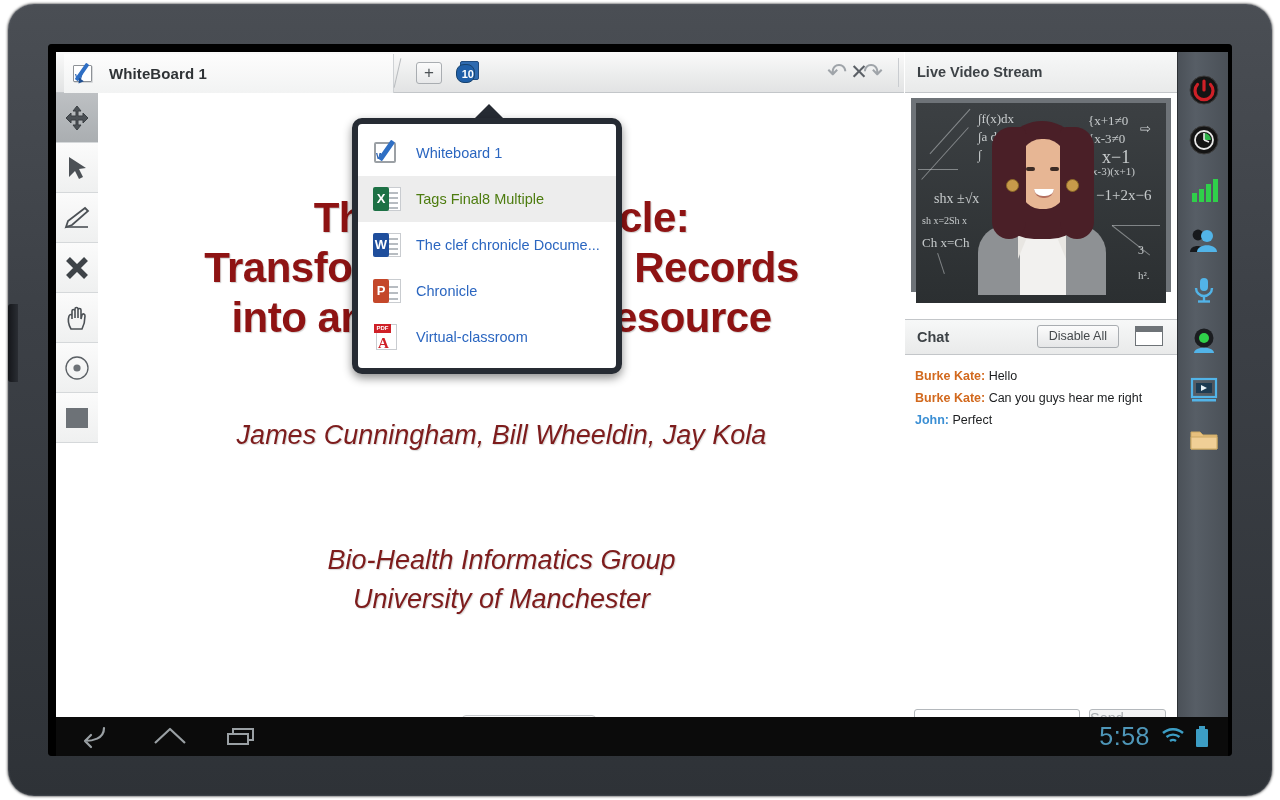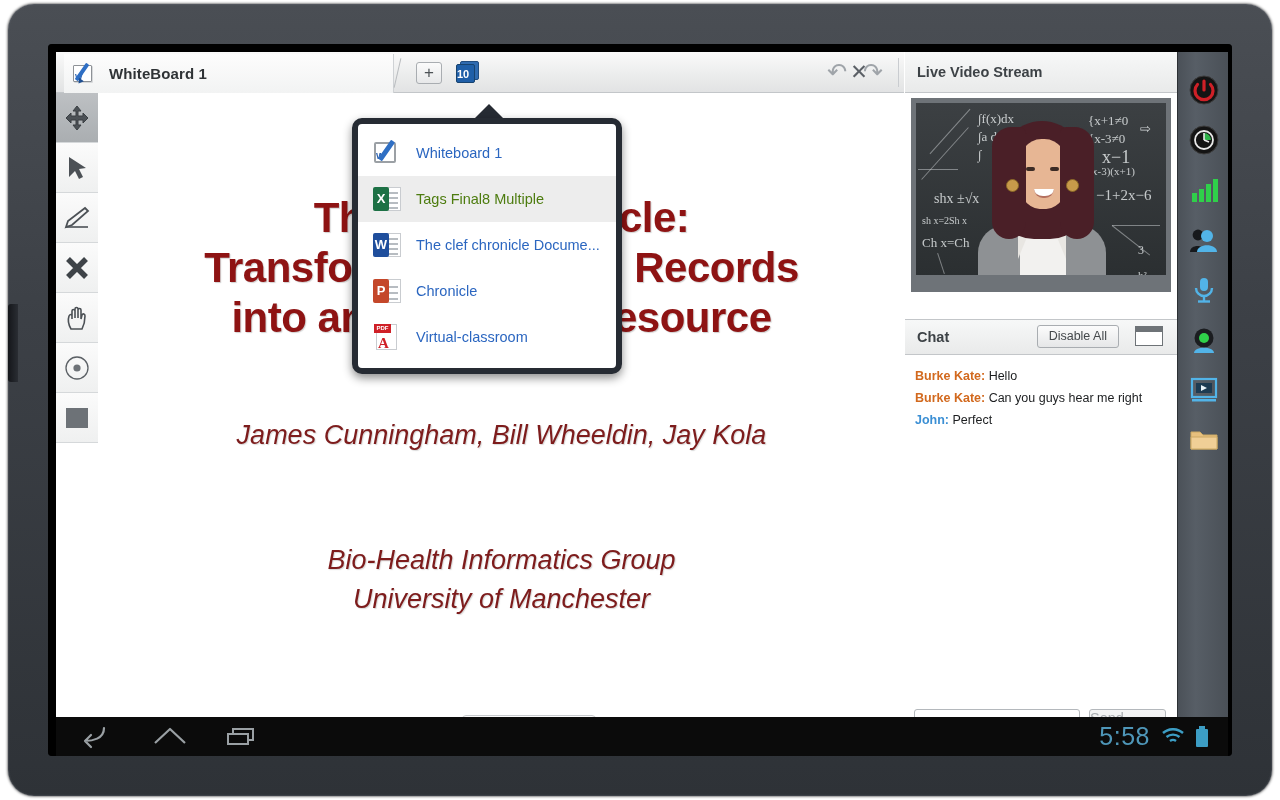--- a/index.html
+++ b/index.html
@@ -108,22 +108,22 @@
   #tabcount {
     position: absolute; left: 400px; top: 9px;
     width: 24px; height: 24px; cursor: pointer;
   }
   #tabcount .stack-b {
     position:absolute; left:4px; top:0px; width:19px; height:19px;
     background:#2f6bb0; border:1px solid #214d80; border-radius:2px;
   }
   #tabcount .stack-f {
     position:absolute; left:0px; top:3px; width:19px; height:19px;
-    background:#1f5fa8; border:1px solid #17436f; border-radius:2px;
-    color:#fff; font-size:11px; font-weight:bold; text-align:left; line-height:18px;
+    background:#1f5fa8; border:1px solid #17436f; border-radius:8px;
+    color:#fff; font-size:11px; font-weight:bold; text-align:right; line-height:18px;
   }
   #undo, #redo {
     position: absolute; top: 8px; width: 26px; height: 26px;
     color: #9fa4a9; font-size: 24px; line-height: 25px; text-align: center;
     cursor: pointer; font-family: "DejaVu Sans", sans-serif;
   }
   #undo { left: 768px; }
   #redo { left: 804px; }
   #tb-sep { position:absolute; left:842px; top:6px; width:1px; height:29px; background:#c9ccd0; }
   #maximize {
@@ -254,21 +254,21 @@
     display: flex; align-items: center;
   }
   .panel-title { margin-left: 12px; font-size: 14.5px; font-weight: bold; color: #3d4246; }
 
   #video-wrap { position: relative; }
   #video-box {
     margin: 5px 6px 0 6px; width: 260px; height: 194px;
     background: #6e7378; padding: 5px;
   }
   #video-img {
-    width: 250px; height: 172px; position: relative; overflow: hidden;
+    width: 250px; height: 200px; position: relative; overflow: hidden;
     background: linear-gradient(180deg,#3c4043,#2b2f31);
   }
   .cb-eq { position:absolute; color:#dfe3e4; font-family:"Liberation Serif",serif;
            font-size:13px; opacity:.85; white-space:nowrap; }
   .cb-line { position:absolute; background:#cfd4d6; opacity:.5; height:1px; }
   #vid-person { position:absolute; left:62px; top:18px; width:128px; height:170px; }
   #vp-hair {
     position:absolute; left:16px; top:0px; width:96px; height:118px;
     background:#4a1f27; border-radius:48px 48px 40px 40px / 56px 56px 44px 44px;
   }

